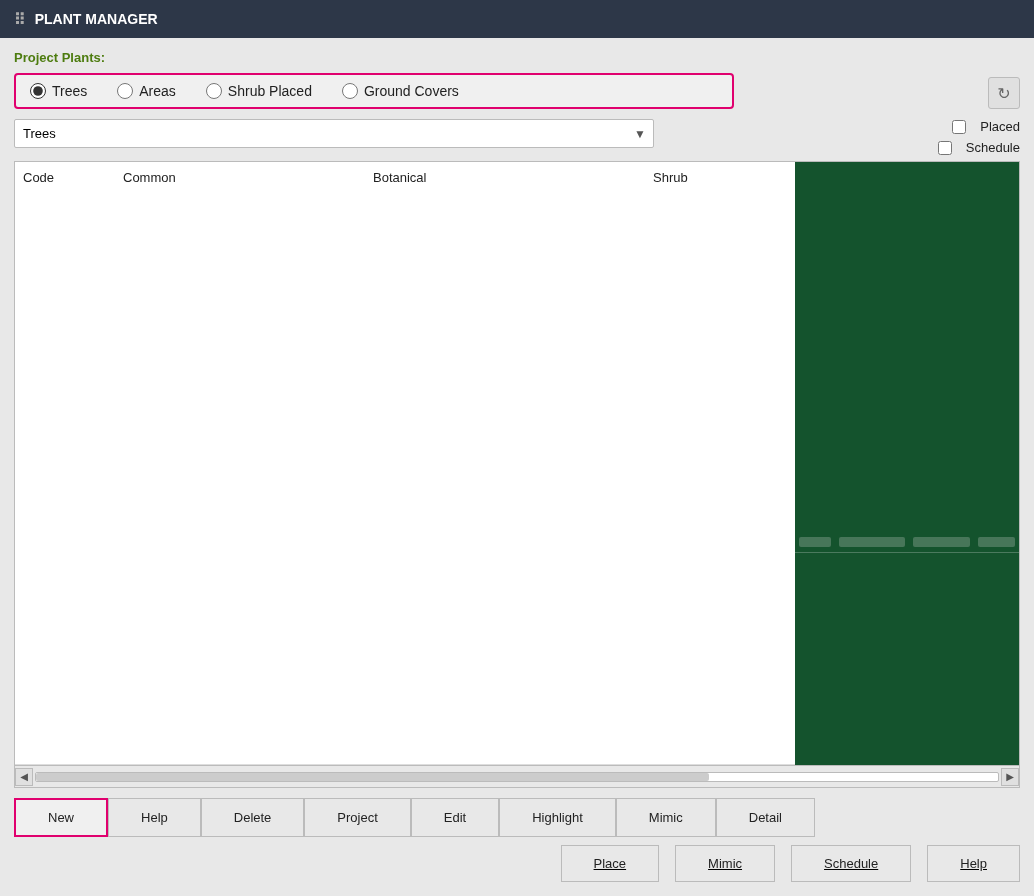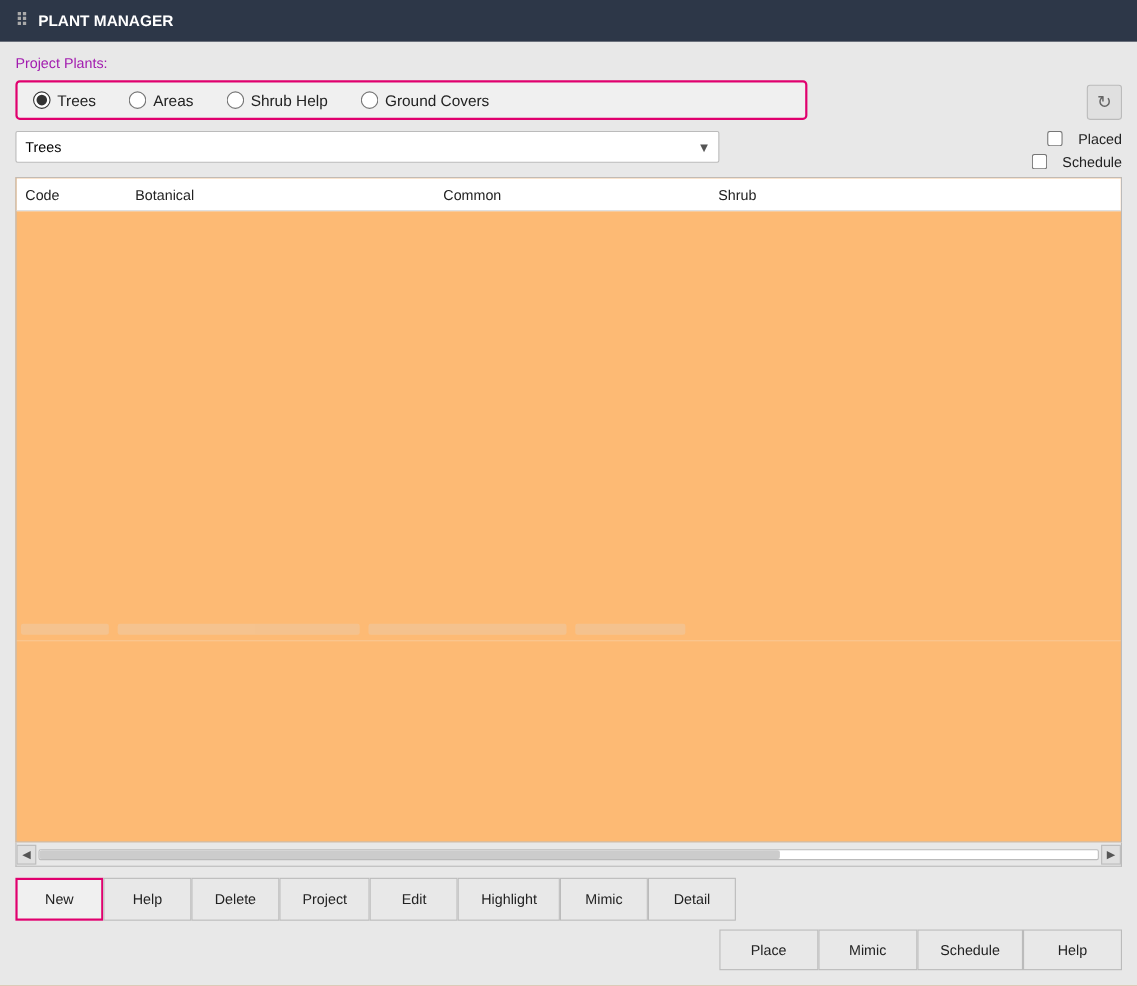--- a/index.html
+++ b/index.html
@@ -33,23 +33,23 @@
     .main-panel {
       background: #e8e8e8;
       padding: 12px 14px 14px 14px;
       height: calc(896px - 38px);
       display: flex;
       flex-direction: column;
     }
 
     .project-plants-label {
       font-size: 13px;
-      color: #a21caf;
+      color: #4d7c0f;
       margin-bottom: 8px;
-      font-weight: normal;
+      font-weight: bold;
     }
 
     .radio-group-container {
       border: 2.5px solid #e0006e;
       border-radius: 4px;
       padding: 8px 14px;
       display: flex;
       align-items: center;
       gap: 30px;
       background: #f0f0f0;
@@ -107,20 +107,21 @@
       display: flex;
       align-items: center;
       justify-content: center;
       font-size: 16px;
       color: #666;
       margin-bottom: 4px;
     }
 
     .checkbox-row {
       display: flex;
+      align-items: center;
       gap: 14px;
       font-size: 13px;
       color: #222;
     }
 
     .checkbox-row input[type="checkbox"] {
       width: 14px;
       height: 14px;
     }
 
@@ -145,25 +146,25 @@
       right: 8px;
       top: 50%;
       transform: translateY(-50%);
       font-size: 12px;
       color: #555;
       pointer-events: none;
     }
 
     .table-container {
       flex: 1;
-      background: #fdba74;
+      background: #14532d;
       border: 1px solid #bbb;
       overflow: hidden;
       display: flex;
-      flex-direction: column;
+      flex-direction: row;
       margin-bottom: 0;
     }
 
     .table-header {
       display: flex;
       background: white;
       border-bottom: 1px solid #ddd;
       padding: 8px 0 6px 0;
     }
 
@@ -227,32 +228,33 @@
 
     .btn-row-1 {
       display: flex;
       gap: 0;
       margin-top: 10px;
       margin-bottom: 8px;
     }
 
     .btn-row-2 {
       display: flex;
-      gap: 0;
+      gap: 16px;
       justify-content: flex-end;
+      text-decoration: underline;
     }
 
     .action-btn {
-      padding: 10px 20px;
+      padding: 10px 32px;
       font-size: 13px;
       background: #e8e8e8;
       border: 1px solid #bbb;
       cursor: pointer;
       min-width: 80px;
-      text-align: center;
+      text-align: right;
       color: #222;
     }
 
     .action-btn.highlighted {
       border: 2.5px solid #e0006e;
       background: #f0f0f0;
     }
 
     .btn-row-2 .action-btn {
       min-width: 90px;
@@ -294,21 +296,21 @@
         <label class="radio-item">
           <input type="radio" name="plant-type" checked="" style="">
           <span class="radio-label">Trees</span>
         </label>
         <label class="radio-item">
           <input type="radio" name="plant-type" style="">
           <span class="radio-label">Areas</span>
         </label>
         <label class="radio-item">
           <input type="radio" name="plant-type" style="">
-          <span class="radio-label">Shrub Help</span>
+          <span class="radio-label">Shrub Placed</span>
         </label>
         <label class="radio-item">
           <input type="radio" name="plant-type" style="">
           <span class="radio-label">Ground Covers</span>
         </label>
       </div>
 
       <div class="dropdown-container">
         <select class="dropdown-select">
           <option>Trees</option>
@@ -329,22 +331,22 @@
       <div class="checkbox-row">
         <input type="checkbox" style="">
         <span>Schedule</span>
       </div>
     </div>
   </div>
 
   <div class="table-container">
     <div class="table-header">
       <div class="col-header col-code">Code</div>
+      <div class="col-header col-common">Common</div>
       <div class="col-header col-botanical">Botanical</div>
-      <div class="col-header col-common">Common</div>
       <div class="col-header col-size">Shrub</div>
     </div>
     <div class="table-body">
 
       <div style="height: 370px;"></div>
       <div class="faded-row">
         <div class="faded-cell col-code" style="width:80px; height:10px;"></div>
         <div class="faded-cell col-botanical" style="width:220px; height:10px;"></div>
         <div class="faded-cell col-common" style="width:180px; height:10px;"></div>
         <div class="faded-cell col-size" style="width:100px; height:10px;"></div>

